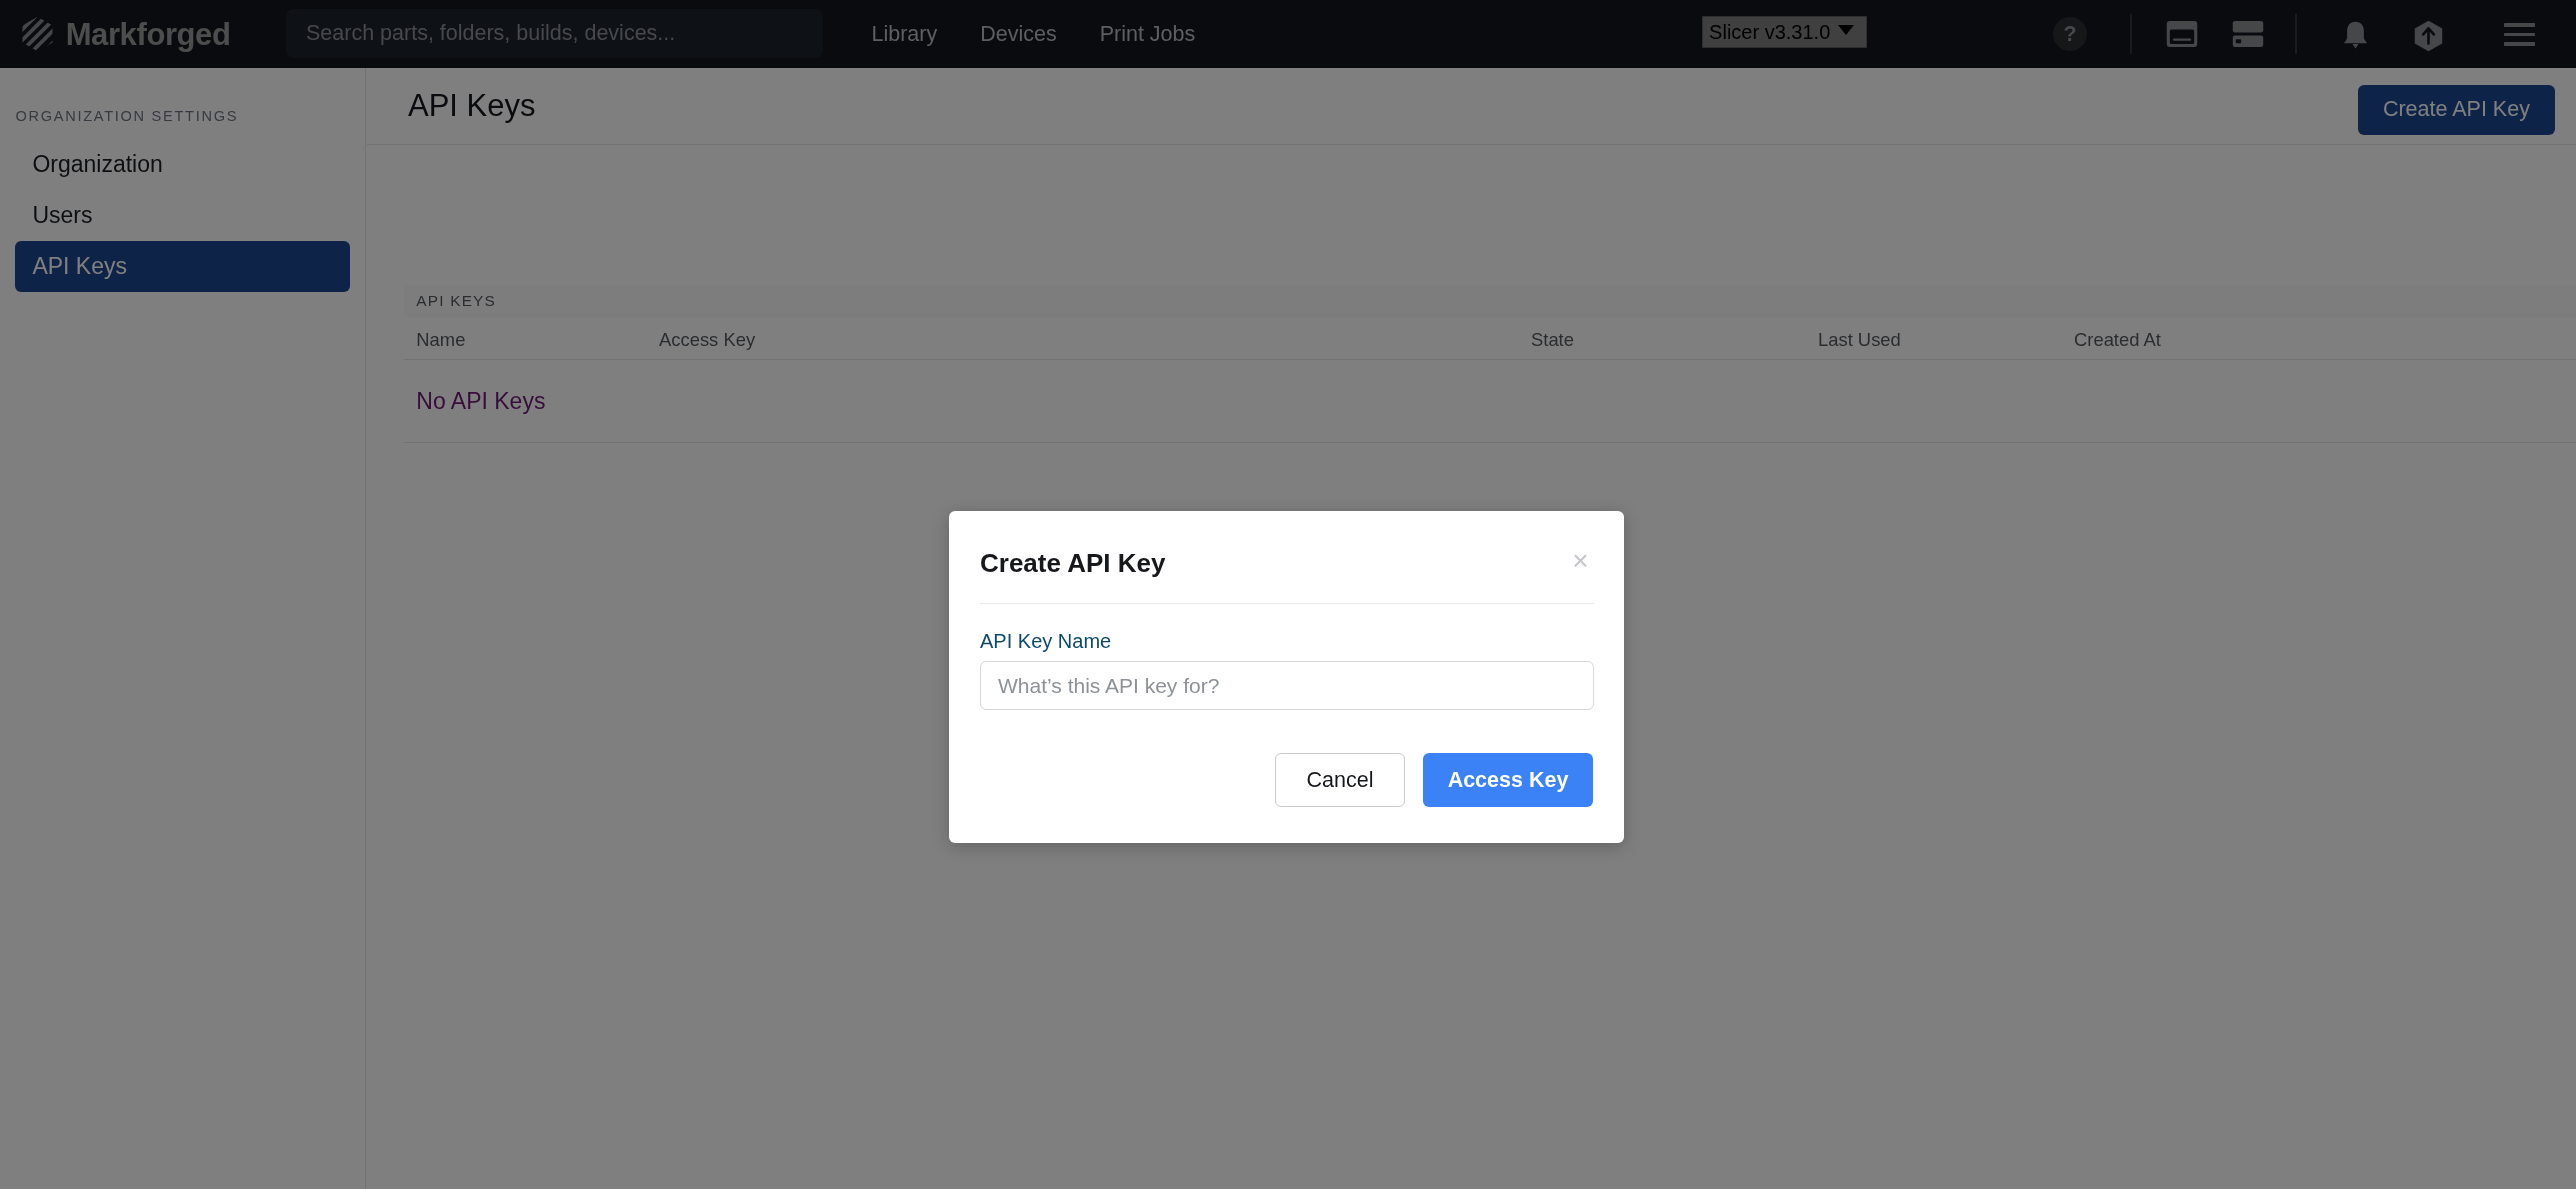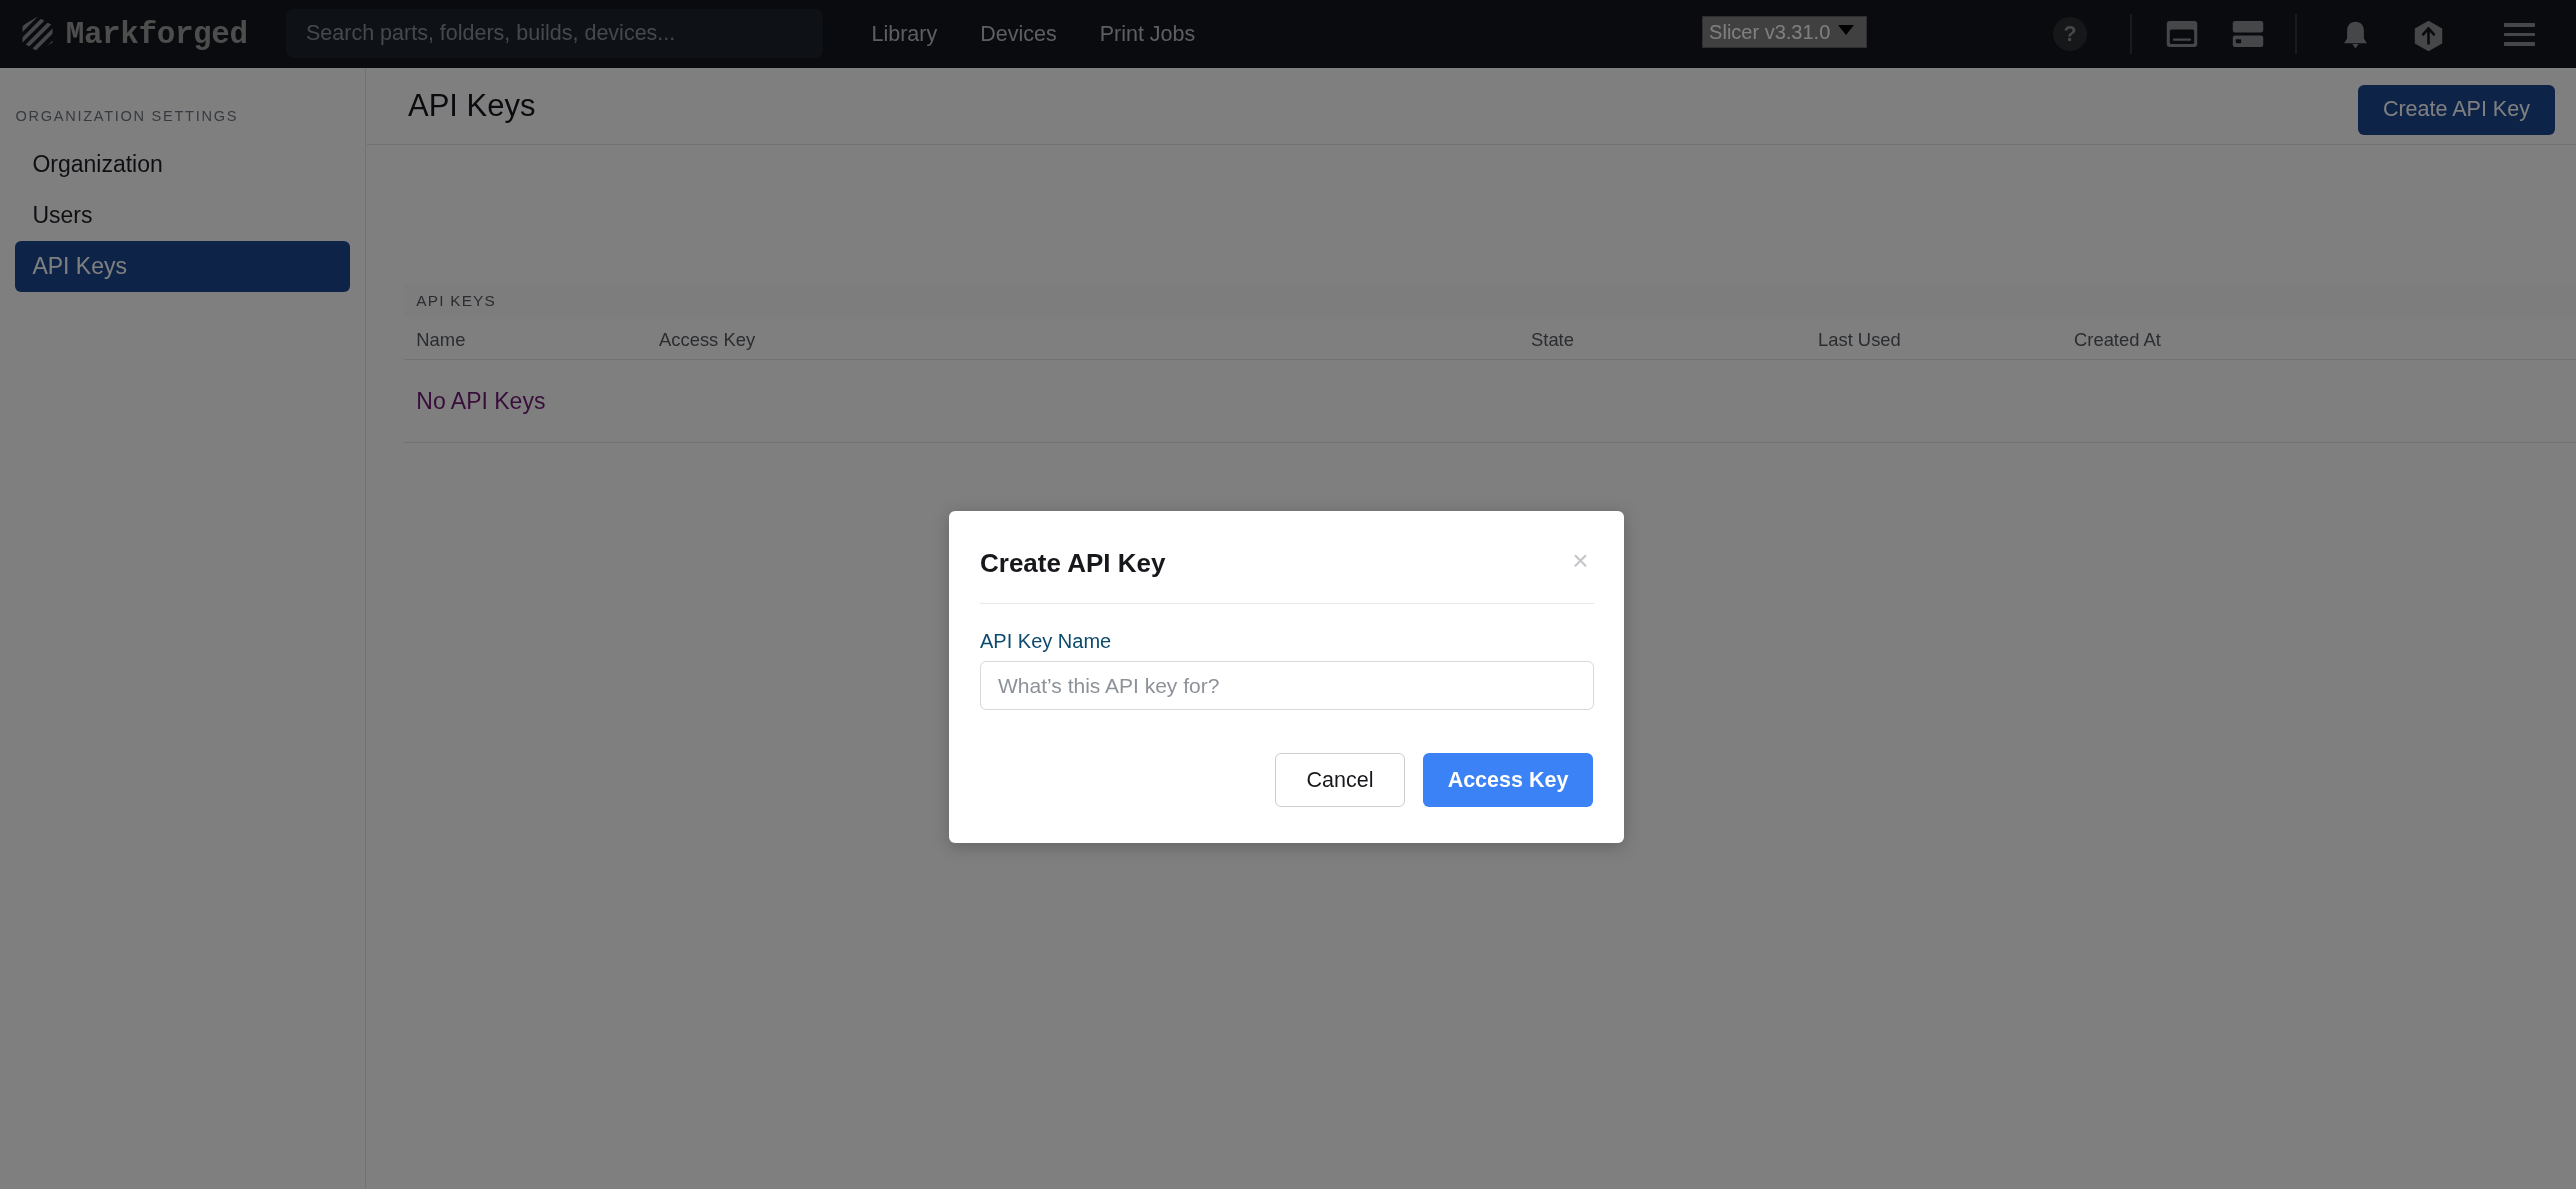--- a/index.html
+++ b/index.html
@@ -19,21 +19,21 @@
     display: flex; align-items: center;
     z-index: 5;
   }
   .logo-wrap {
     display: flex; align-items: center;
     margin-left: 20px; gap: 10.7px;
   }
   .logo-mark { width: 35px; height: 38px; display: block; }
   .logo-text {
     color: #9a9a9a; font-size: 31px; font-weight: bold;
-    letter-spacing: -0.4px; line-height: 1; font-family: Liberation Mono, monospace;
+    letter-spacing: -0.4px; line-height: 1;
   }
   .search-box {
     position: absolute; left: 286px; top: 9.2px;
     width: 537px; height: 49px;
     background: #1d222b; border-radius: 7.7px;
     display: flex; align-items: center;
   }
   .search-input {
     width: 100%; height: 100%;
     background: transparent; border: none; outline: none;
@@ -48,21 +48,21 @@
   }
   .navlink {
     color: #b9bcc1; font-size: 21.5px;
     padding: 0 21.5px; height: 68px;
     display: flex; align-items: center;
     cursor: pointer; text-decoration: none;
   }
   .version-select {
     position: absolute; left: 1702px; top: 16px;
     width: 165px; height: 32px;
-    background: #808080; color: #ffffff;
+    background: #808080; color: #000000;
     border: 0.8px solid #5d5d5d; border-radius: 0;
     font-family: "Liberation Sans", sans-serif;
     font-size: 20px; padding: 0 6.1px;
     -webkit-appearance: none; appearance: none;
     cursor: pointer;
   }
   .version-caret {
     position: absolute; left: 1838px; top: 25px;
     width: 0; height: 0;
     border-left: 8.4px solid transparent;

